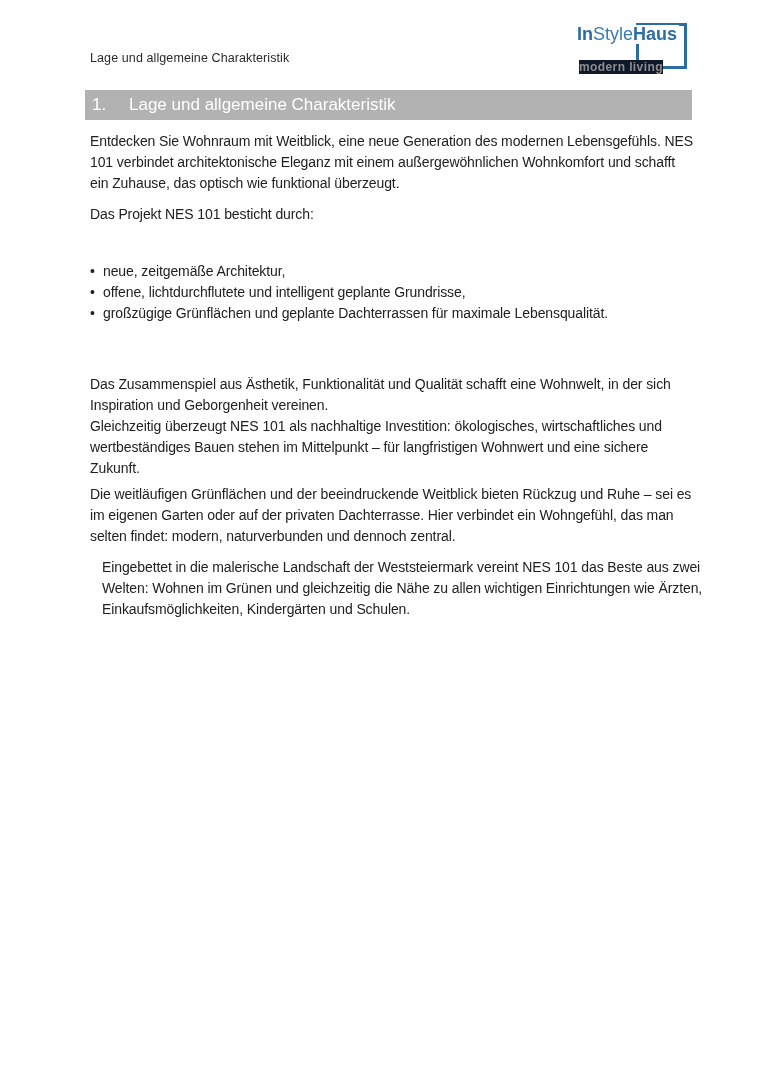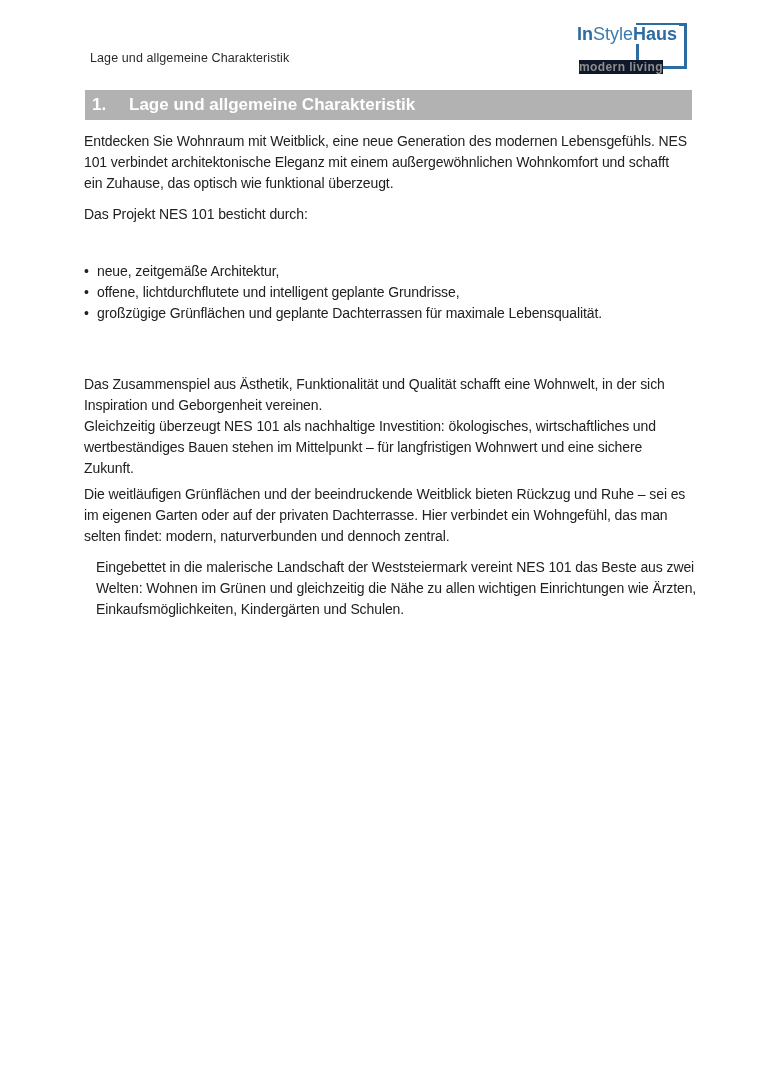--- a/index.html
+++ b/index.html
@@ -71,36 +71,36 @@
 
   
   .section-bar {
     position: absolute;
     left: 85px;
     top: 90px;
     width: 607px;
     height: 30px;
     background: #b2b2b2;
     color: #ffffff;
-    font-weight: 700;
+    font-weight: 400;
     font-size: 17px;
     line-height: 30px;
     padding-left: 7px;
     box-sizing: border-box;
     white-space: nowrap;
   }
   .section-bar .num {
     display: inline-block;
     width: 37px;
   }
 
   
   .para {
     position: absolute;
-    left: 84px;
+    left: 90px;
     width: 604px;
     font-size: 14px;
     line-height: 21px;
     letter-spacing: -0.1px;
     color: #212121;
   }
   .p1 { top: 131px; }
   .p2 { top: 204px; }
   .bullets { top: 261px; }
   .p3 { top: 374px; }

